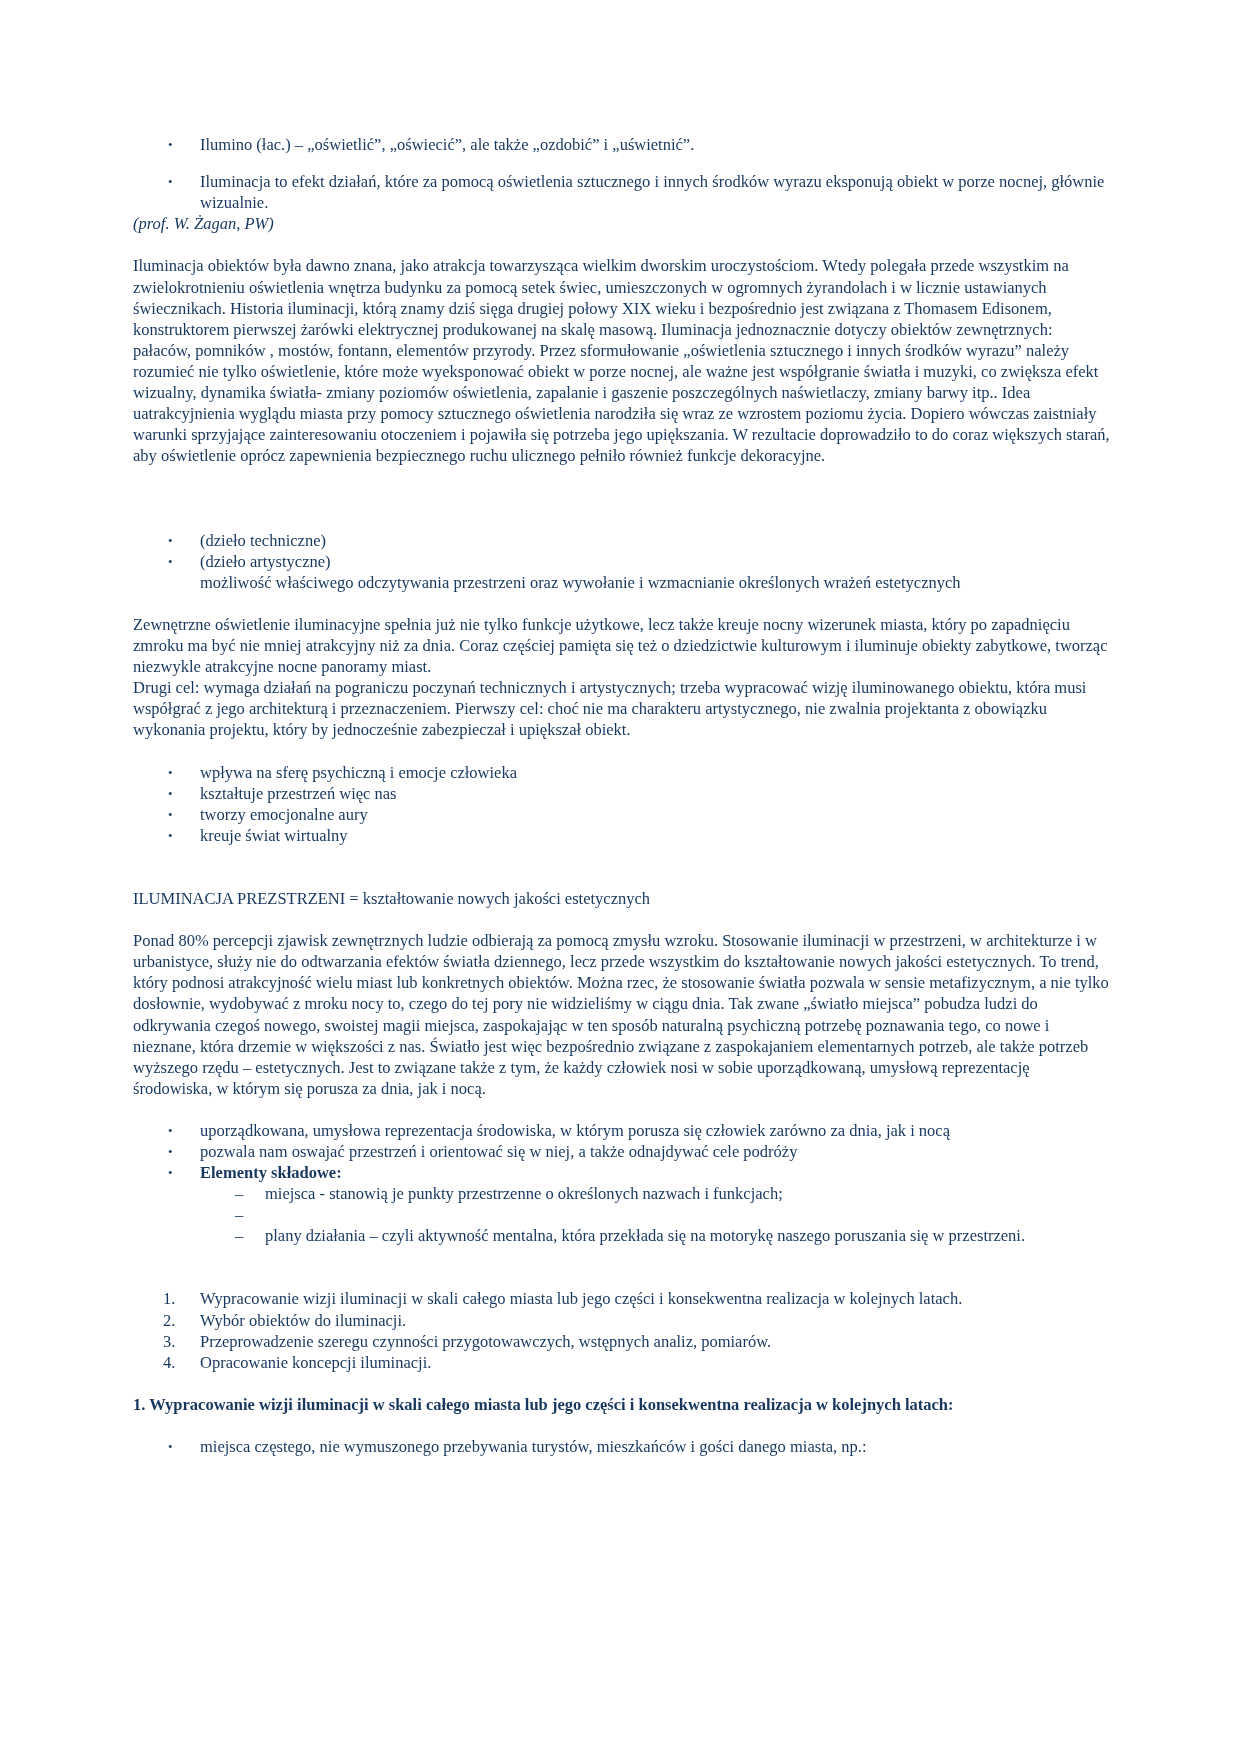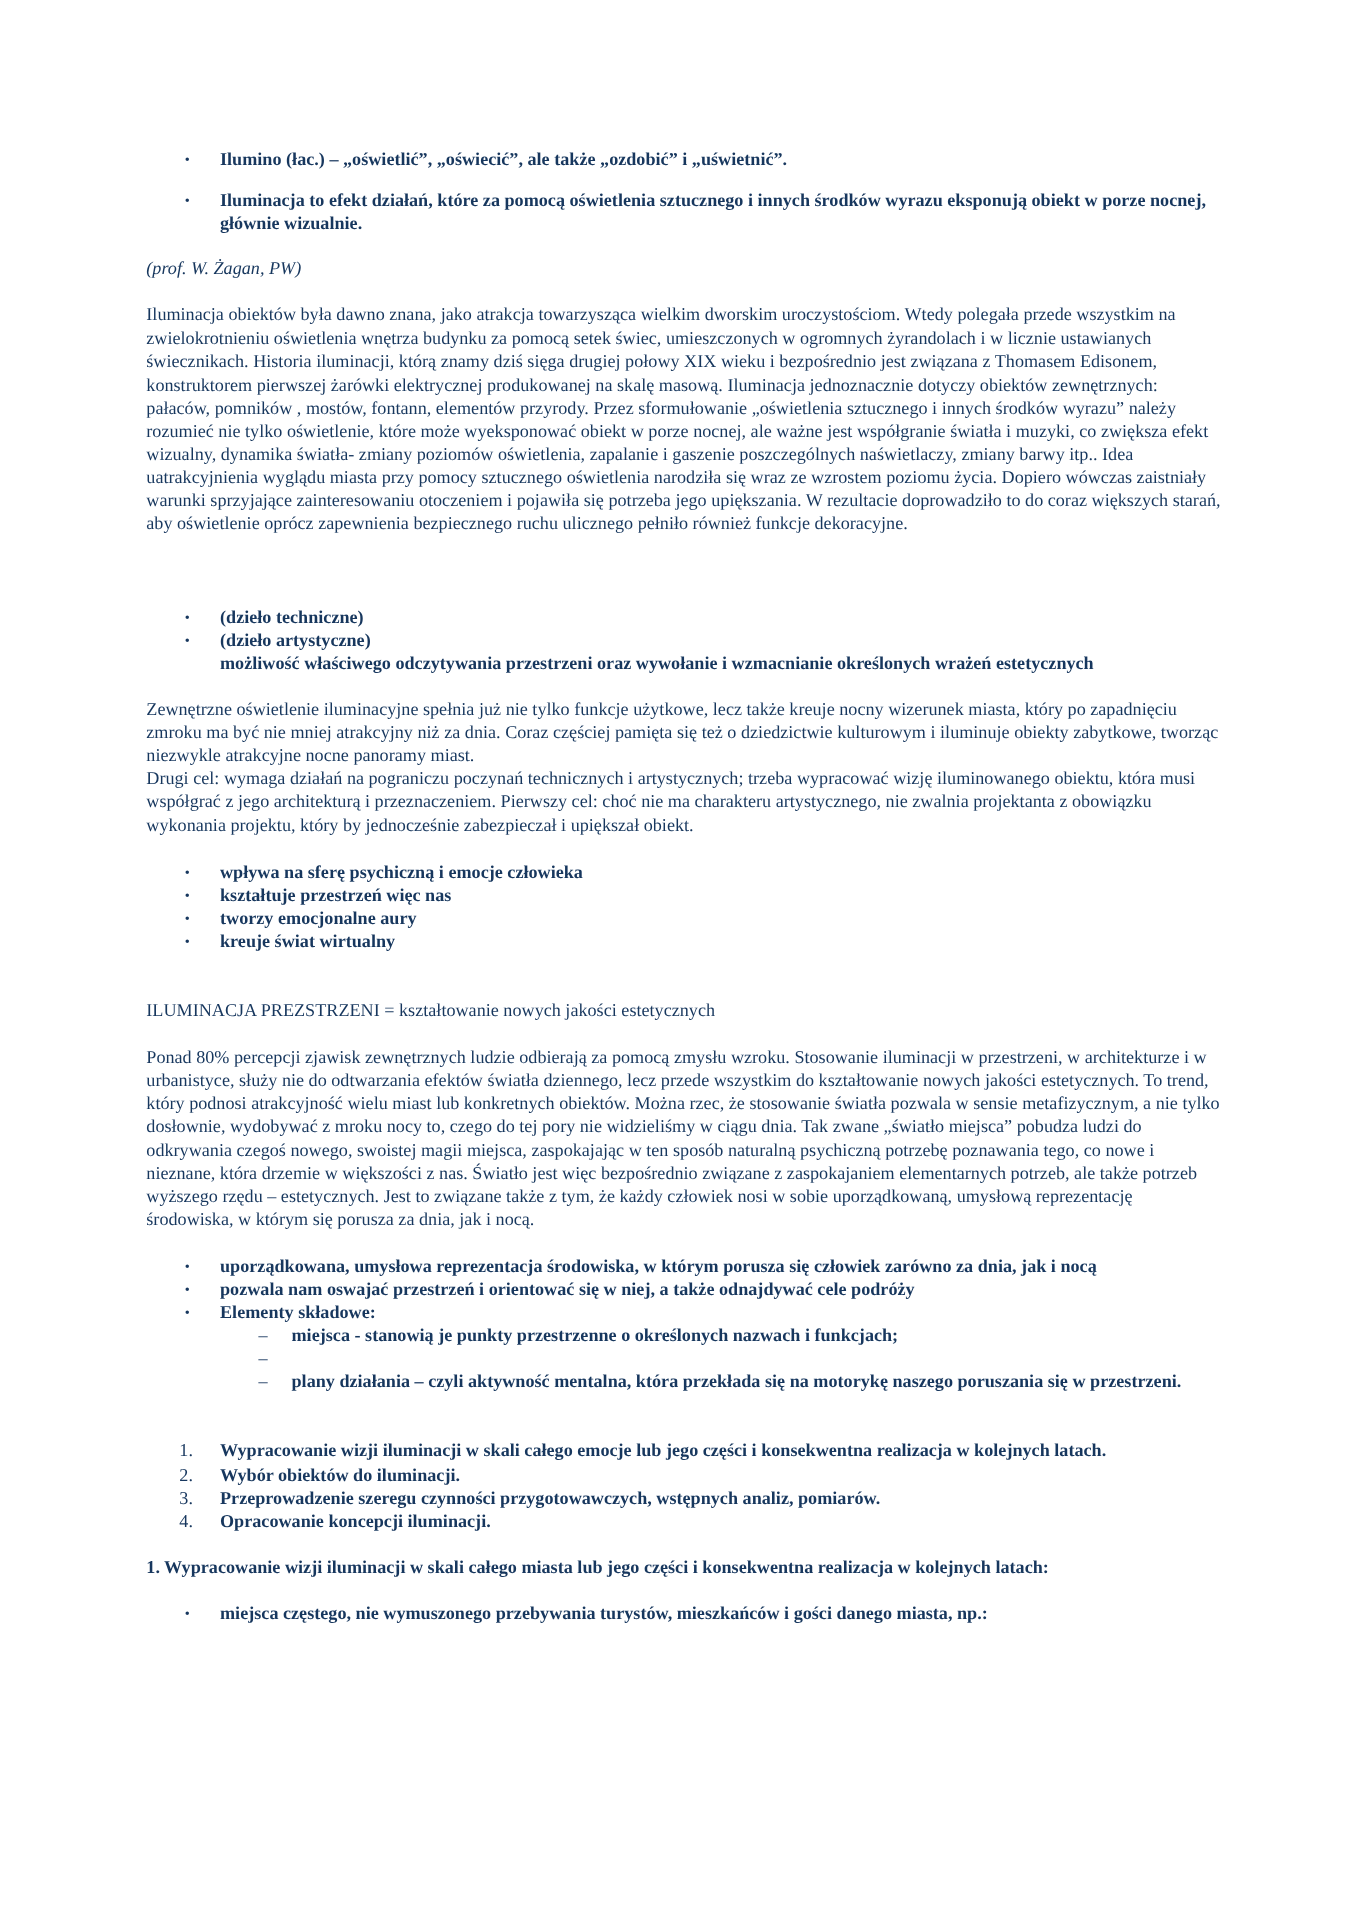--- a/index.html
+++ b/index.html
@@ -10,33 +10,33 @@
     font-size:16.5px;
     line-height:1.28;
   }
   .page {
     box-sizing:border-box;
     width:1240px; height:1754px;
     padding:134px 128px 40px 133px;
     overflow:hidden;
   }
   .para { margin:0; }
-  .italic { font-style:italic;margin-top:20px; }
+  .italic { font-style:italic; }
   .bold, .heading { font-weight:bold; }
   .spacer { height:21px; }
   .list { margin:0; }
   .li { display:flex; align-items:flex-start; }
   .loose .li + .li { margin-top:16px; }
   .li .marker {
     flex:0 0 32px; margin-left:35px;
     font-size:13px; line-height:21px;
   }
   .li.num .marker { flex:0 0 37px; margin-left:30px; font-size:16.5px; }
   .li.sub .marker { flex:0 0 30px; margin-left:102px; font-size:16.5px; }
-  .li-body { flex:1 1 auto;font-weight:bold; }
+  .li-body { flex:1 1 auto; }
 </style>
 </head>
 <body>
 
 <div class="page" style="color: rgb(23, 55, 94); background: rgb(255, 255, 255);">
     <div class="list loose">
       <div class="li">
         <div class="marker">•</div>
         <div class="li-body">
           <div class="line">Ilumino (łac.) – „oświetlić”, „oświecić”, ale także „ozdobić” i „uświetnić”.</div>
@@ -136,21 +136,21 @@
         <div class="marker">–</div>
         <div class="li-body">plany działania – czyli aktywność mentalna, która przekłada się na motorykę naszego poruszania się w przestrzeni.</div>
       </div>
     </div>
     <div class="spacer"></div>
     <div class="spacer"></div>
     <div class="list">
       <div class="li num">
         <div class="marker">1.</div>
         <div class="li-body">
-          <div class="line">Wypracowanie wizji iluminacji w skali całego emocje lub jego części i konsekwentna realizacja w kolejnych latach.</div>
+          <div class="line">Wypracowanie wizji iluminacji w skali całego miasta lub jego części i konsekwentna realizacja w kolejnych latach.</div>
         </div>
       </div>
       <div class="li num">
         <div class="marker">2.</div>
         <div class="li-body">
           <div class="line">Wybór obiektów do iluminacji.</div>
         </div>
       </div>
       <div class="li num">
         <div class="marker">3.</div>

